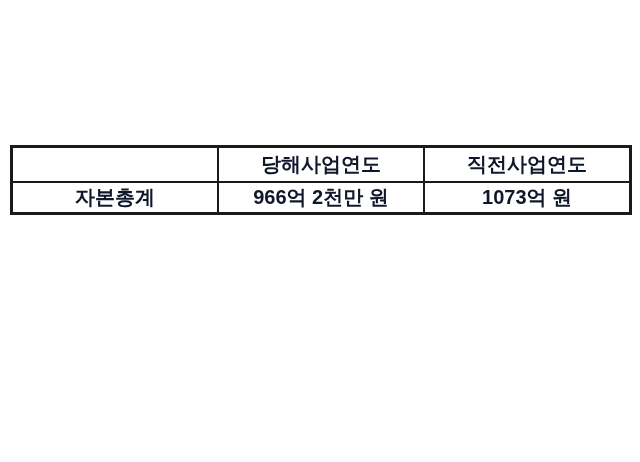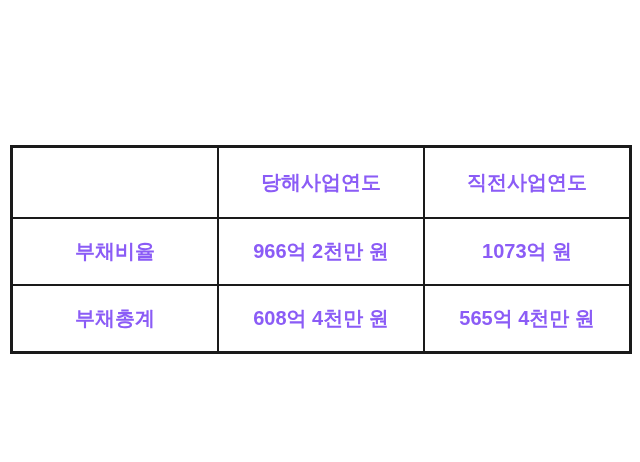--- a/index.html
+++ b/index.html
@@ -26,22 +26,22 @@
     table-layout: fixed;
     border: 3px solid #1a1a1a;
   }
   table.fin-table th,
   table.fin-table td {
     border: 2px solid #1a1a1a;
     text-align: center;
     vertical-align: middle;
     font-size: 20px;
     font-weight: 700;
-    color: #8b5cf6;
-    padding: 18px;
+    color: #0f172a;
+    padding: 0;
     letter-spacing: 0px;
     background: #ffffff;
   }
   table.fin-table thead th {
     height: 33px;
   }
   table.fin-table tbody td {
     height: 29px;
   }
 </style>
@@ -52,24 +52,19 @@
   <table class="fin-table">
     <thead>
       <tr>
         <th></th>
         <th>당해사업연도</th>
         <th>직전사업연도</th>
       </tr>
     </thead>
     <tbody>
       <tr>
-        <td>부채비율</td>
+        <td>자본총계</td>
         <td>966억 2천만 원</td>
         <td>1073억 원</td>
-      </tr>
-      <tr>
-        <td>부채총계</td>
-        <td>608억 4천만 원</td>
-        <td>565억 4천만 원</td>
       </tr>
     </tbody>
   </table>
 </div>
 
 </body></html>

